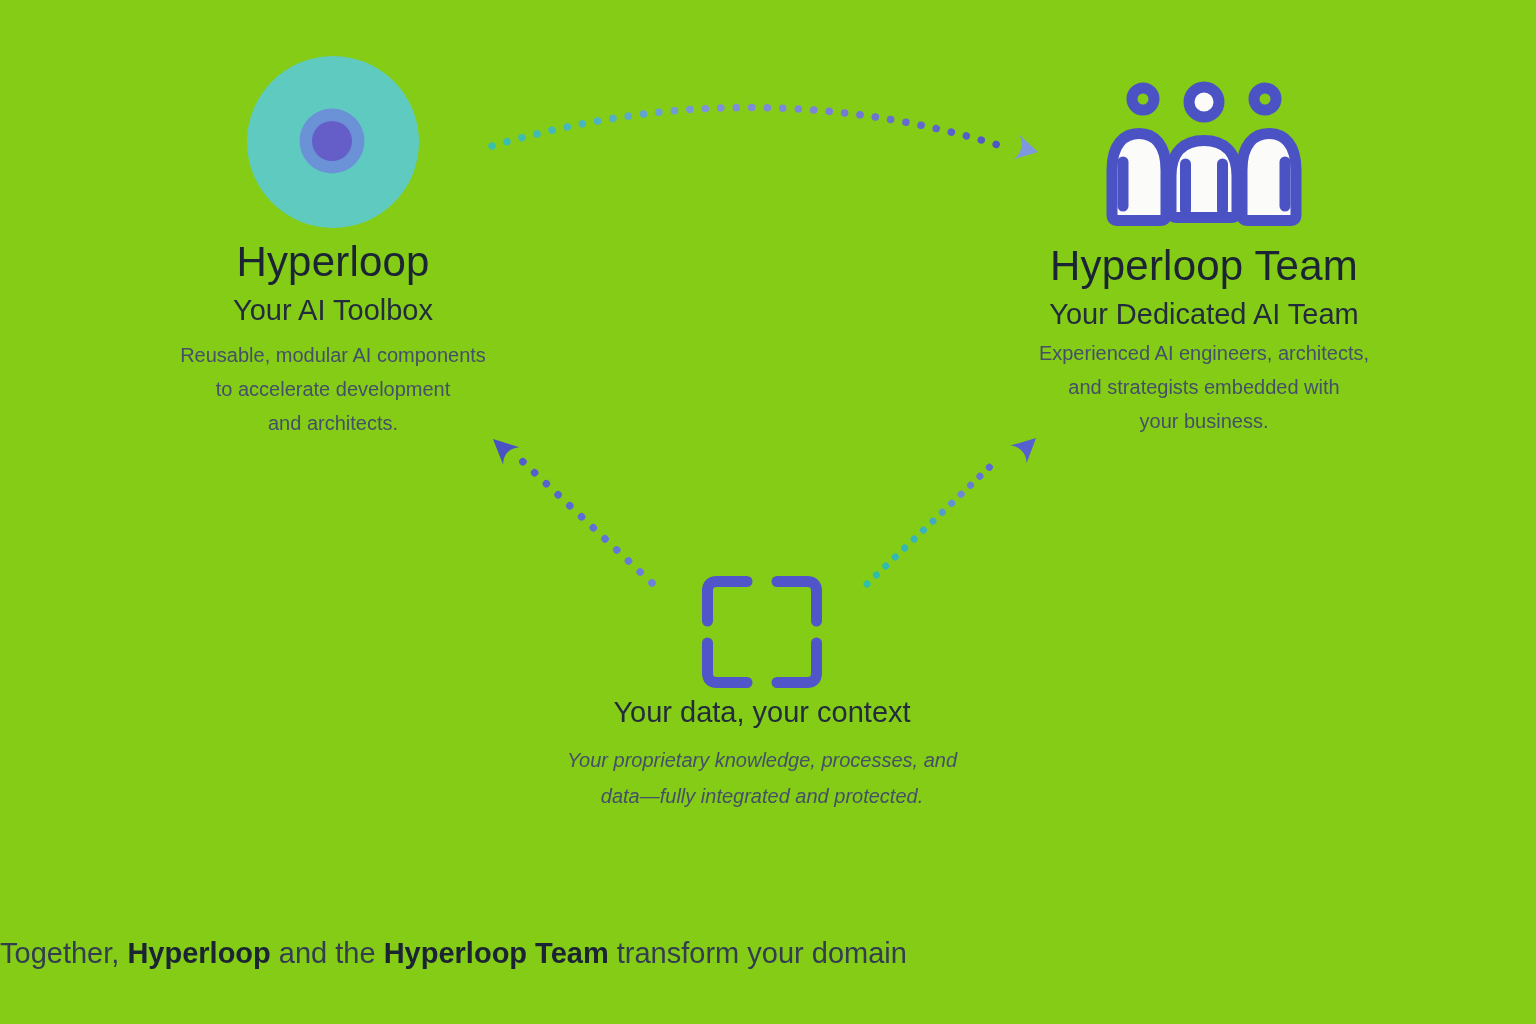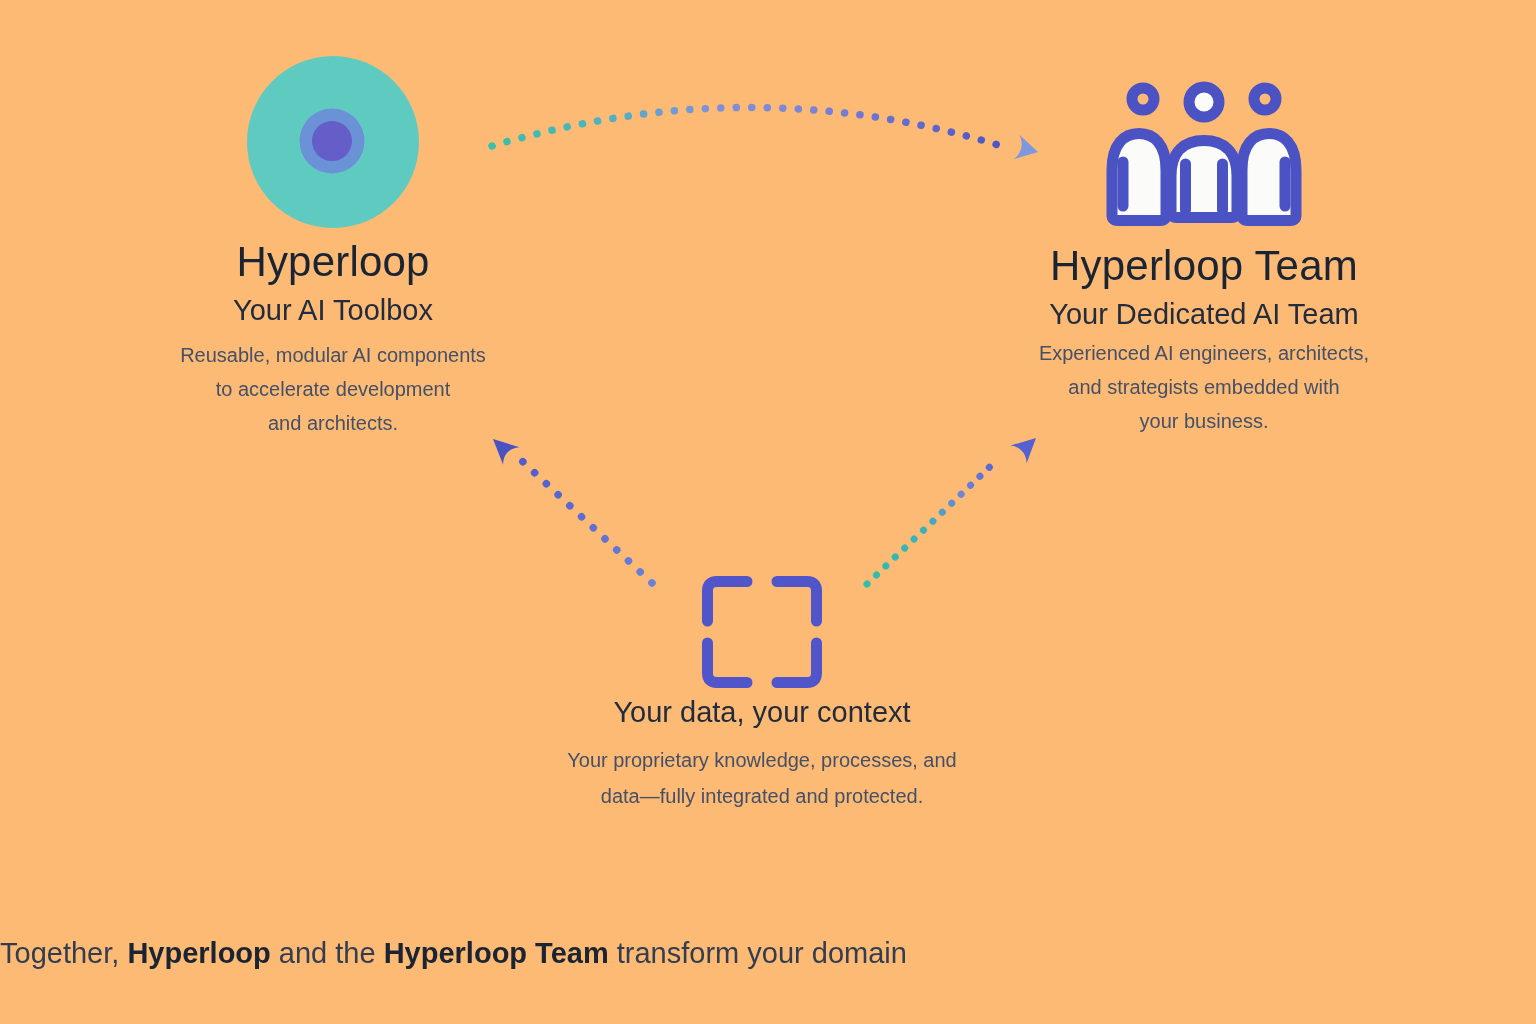--- a/index.html
+++ b/index.html
@@ -1,20 +1,20 @@
 <!DOCTYPE html>
 <html><head>
 <meta charset="utf-8">
 <style>
   html,body{margin:0;padding:0;background:#e9e9e9;}
   .canvas{
     position:relative;
     width:1536px;height:1024px;
     margin:0 auto;
-    background:#fdba74;
+    background:#84cc16;
     font-family:"Liberation Sans", sans-serif;
     overflow:hidden;
   }
   .arrows{position:absolute;left:0;top:0;width:1536px;height:1024px;}
   .node{position:absolute;text-align:center;}
   .node-toolbox{left:73px;top:56px;width:520px;}
   .node-team{left:944px;top:78px;width:520px;}
   .node-domain{left:482px;top:576px;width:560px;}
   .node .icon{display:block;margin:0 auto;}
   .title{
@@ -26,21 +26,21 @@
   .node-domain .title{margin-top:16px;}
   .subtitle{
     margin:6px 0 0 0;font-size:29px;font-weight:400;line-height:36px;
     color:#232C3C;
   }
   .desc{
     margin:10px 0 0 0;font-size:20px;font-weight:400;line-height:34px;
     color:#445068;
   }
   .node-team .desc{margin-top:4px;}
-  .node-domain .desc{margin-top:12px;line-height:36px;}
+  .node-domain .desc{margin-top:12px;line-height:36px;font-style:italic;}
   .footer{
     position:absolute;left:0;top:903px;width:1504px;
     text-align:left;font-size:29px;line-height:42px;color:#323D50;
   }
   .footer b{font-weight:700;color:#1B2433;}
 </style>
 </head>
 <body>
 
 <div class="canvas">

